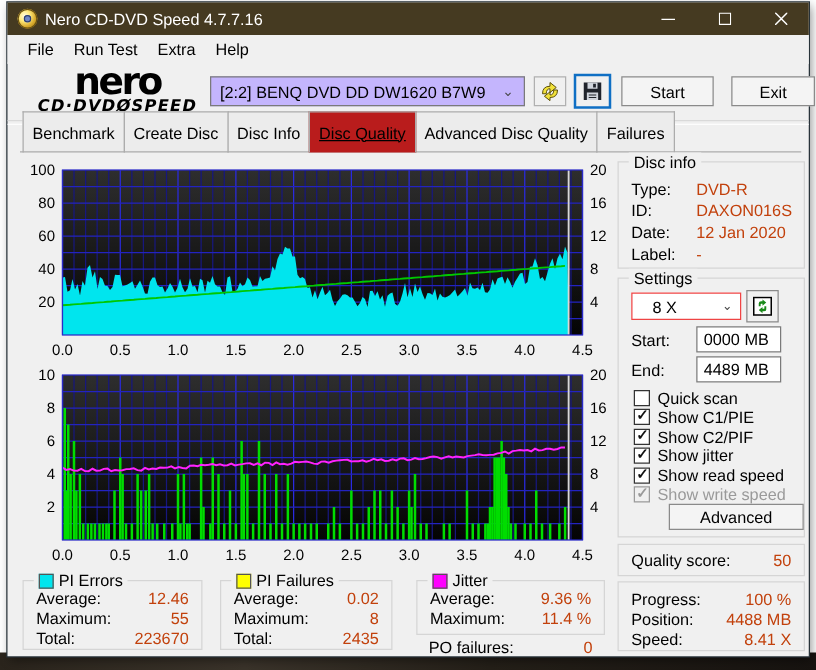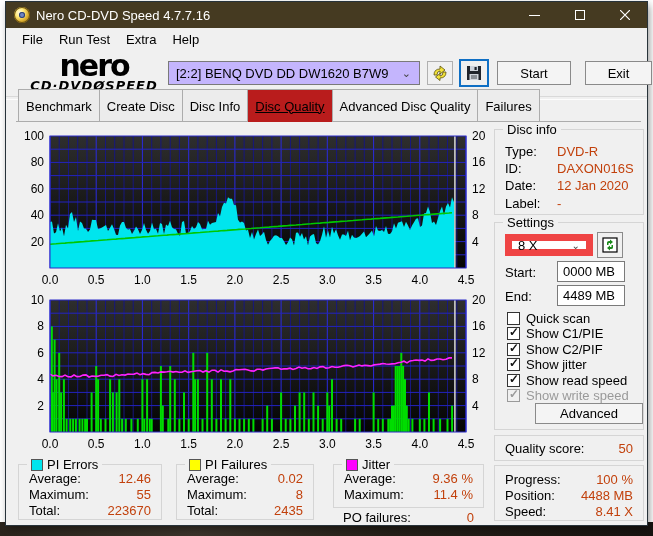--- a/index.html
+++ b/index.html
@@ -51,21 +51,21 @@
   svg.chart{position:absolute;left:4px;background:transparent;}
   
   .groupbox{position:absolute;border:1px solid #d5d5d5;background:#f0f0f0;box-sizing:border-box;}
   .groupbox .legend{position:absolute;top:-8px;left:8px;background:#f0f0f0;padding:0 4px;font-size:13px;display:flex;align-items:center;gap:4px;}
   .legend-swatch{width:10px;height:10px;border:1px solid #555;display:inline-block;}
   .gb-row{position:absolute;left:10px;right:10px;display:flex;font-size:13px;}
   .gb-row .lbl{color:#000;}
   .gb-row .val{color:#c2410c;}
   .val-right{margin-left:auto;text-align:right;}
   
-  .combo{position:absolute;background:#fff;border:7px solid #ef4444;display:flex;align-items:center;padding-left:6px;box-sizing:border-box;font-size:13px;}
+  .combo{position:absolute;background:#fff;border:1px solid #ef4444;display:flex;align-items:center;padding-left:16px;box-sizing:border-box;font-size:13px;}
   .combo .chev{margin-left:auto;padding-right:6px;color:#444;font-size:10px;}
   .field{position:absolute;background:#fff;border:1px solid #7a7a7a;display:flex;align-items:center;padding-left:5px;box-sizing:border-box;font-size:13px;}
   .sm-btn{position:absolute;background:#f0f0f0;border:1px solid #8a8a8a;display:flex;align-items:center;justify-content:center;box-sizing:border-box;}
   .cb-row{position:absolute;left:12px;display:flex;align-items:center;gap:6px;font-size:13px;height:14px;}
   .cb-box{width:13px;height:13px;border:1px solid #333;background:#fff;box-sizing:border-box;position:relative;flex:none;}
   .cb-box.checked::after{content:"✓";position:absolute;left:1px;top:-3px;font-size:12px;font-weight:bold;color:#111;}
   .cb-row.disabled .cb-box{border-color:#9a9a9a;background:#f0f0f0;}
   .cb-row.disabled .cb-box.checked::after{color:#9a9a9a;}
   .cb-row.disabled .cb-lbl{color:#9a9a9a;}
   .adv-btn{position:absolute;left:40px;width:108px;height:21px;background:#f4f4f4;border:1px solid #8a8a8a;display:flex;align-items:center;justify-content:center;font-size:13px;box-sizing:border-box;}

